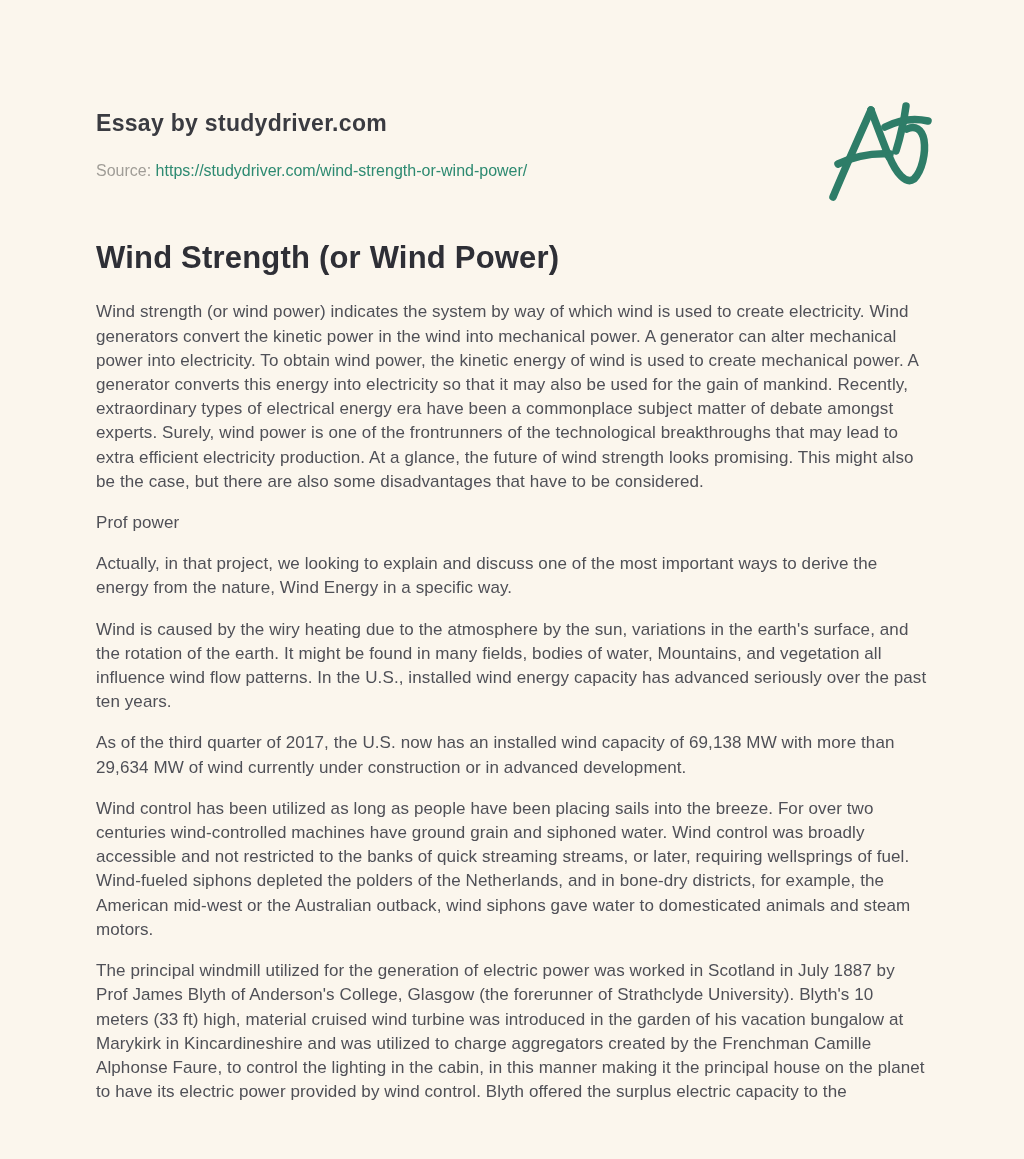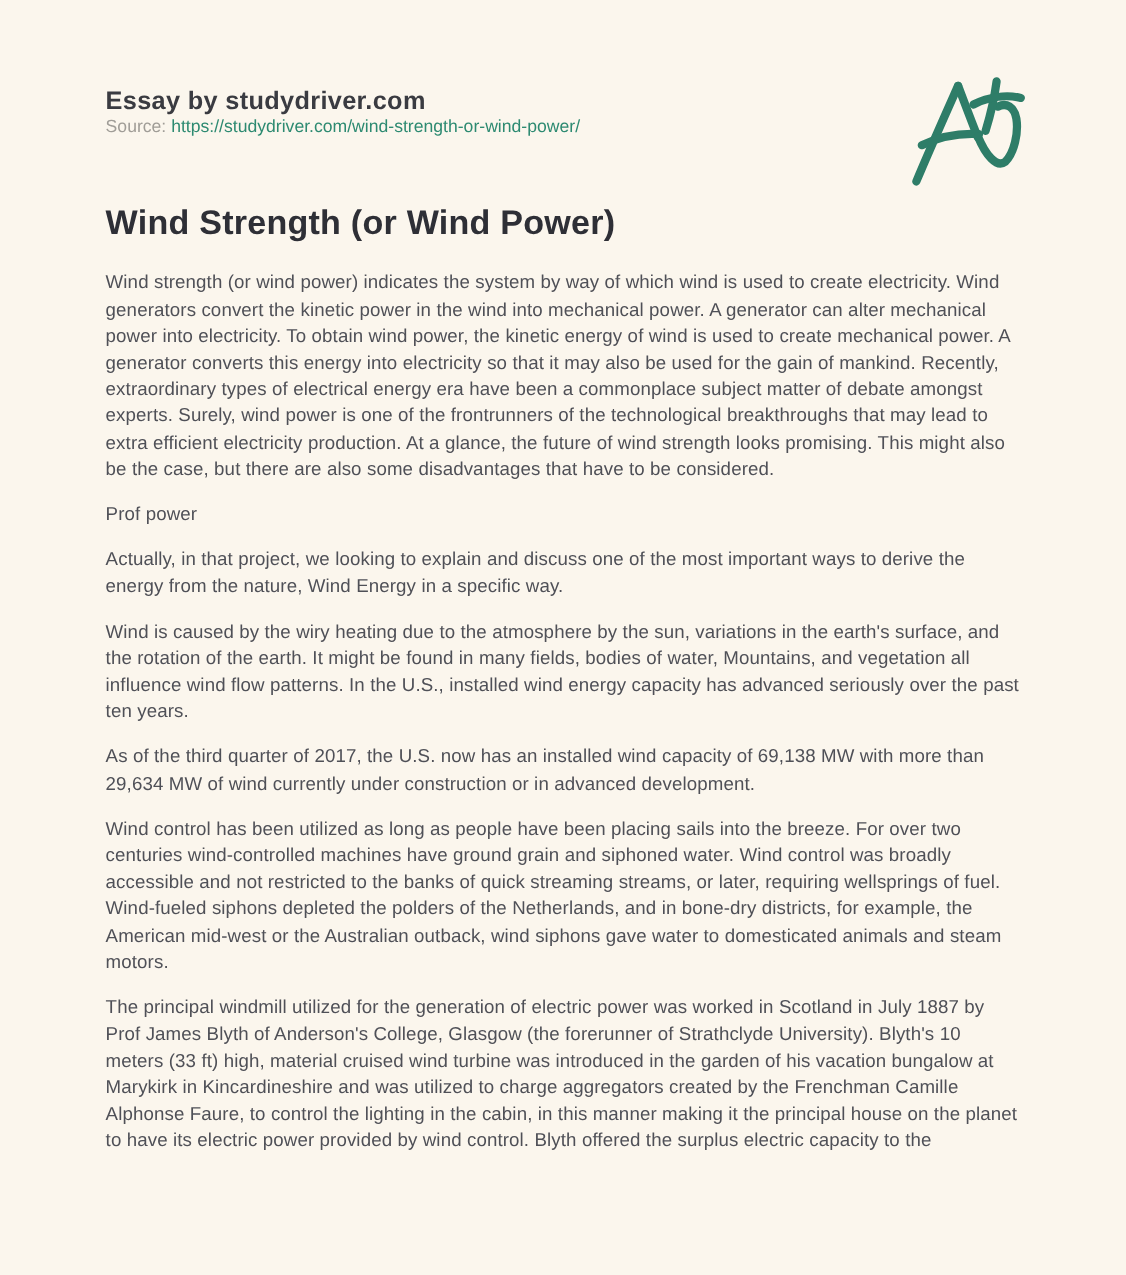--- a/index.html
+++ b/index.html
@@ -6,33 +6,34 @@
   html, body { width: 1024px; }
   body {
     background: #fbf6ed;
     font-family: "Liberation Sans", sans-serif;
     -webkit-font-smoothing: antialiased;
   }
   .page {
     position: relative;
     width: 1024px;
     height: 1159px;
-    padding: 78px 96px 0 96px;
+    padding: 110px 96px 0 96px;
     overflow: hidden;
     background: #fbf6ed;
   }
   .page-header { position: relative; }
   .byline {
     font-size: 23px;
     font-weight: 700;
     color: #3a3b41;
     letter-spacing: 0.3px;
     line-height: 1.2;
   }
   .source-line {
+    margin-top: 23px;
     font-size: 16px;
     line-height: 1.2;
   }
   .source-label { color: #a09d97; }
   .source-link {
     color: #2d8a71;
     text-decoration: none;
     cursor: pointer;
   }
   .logo {

